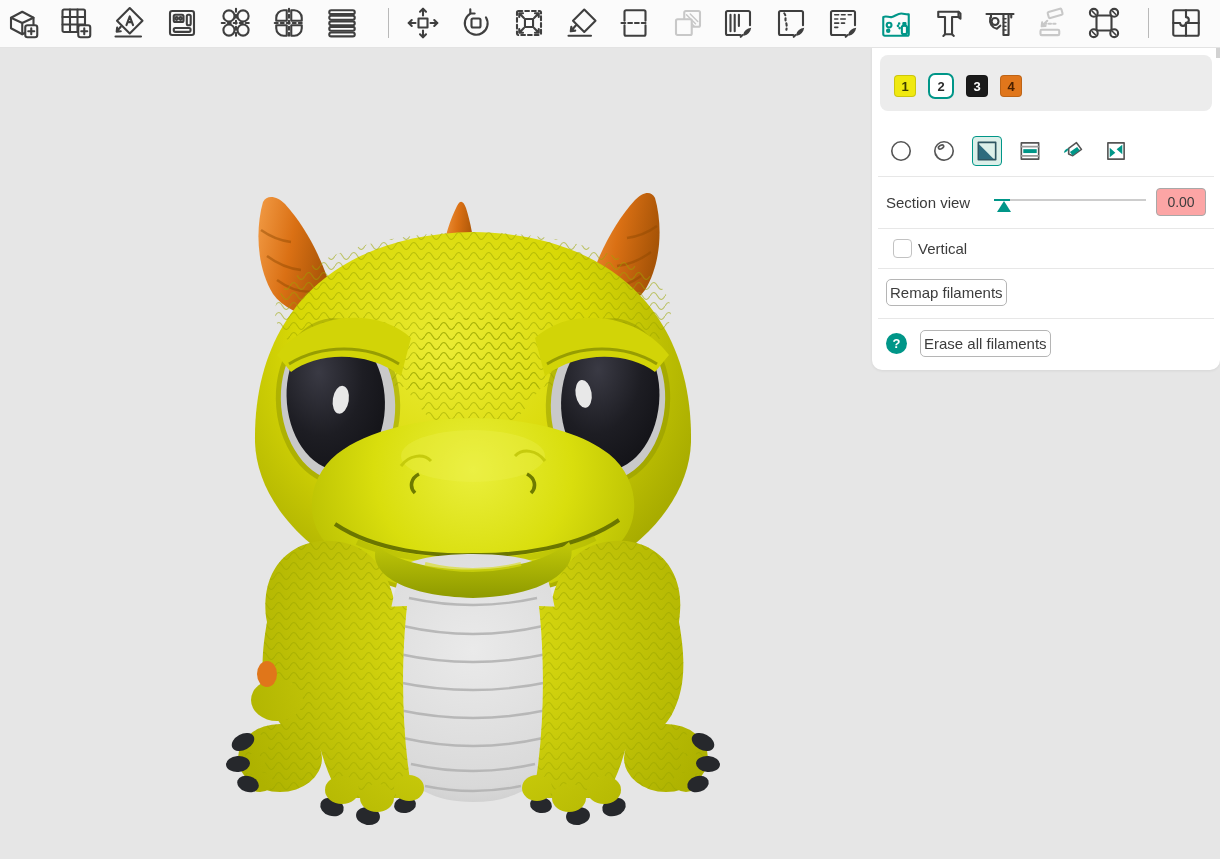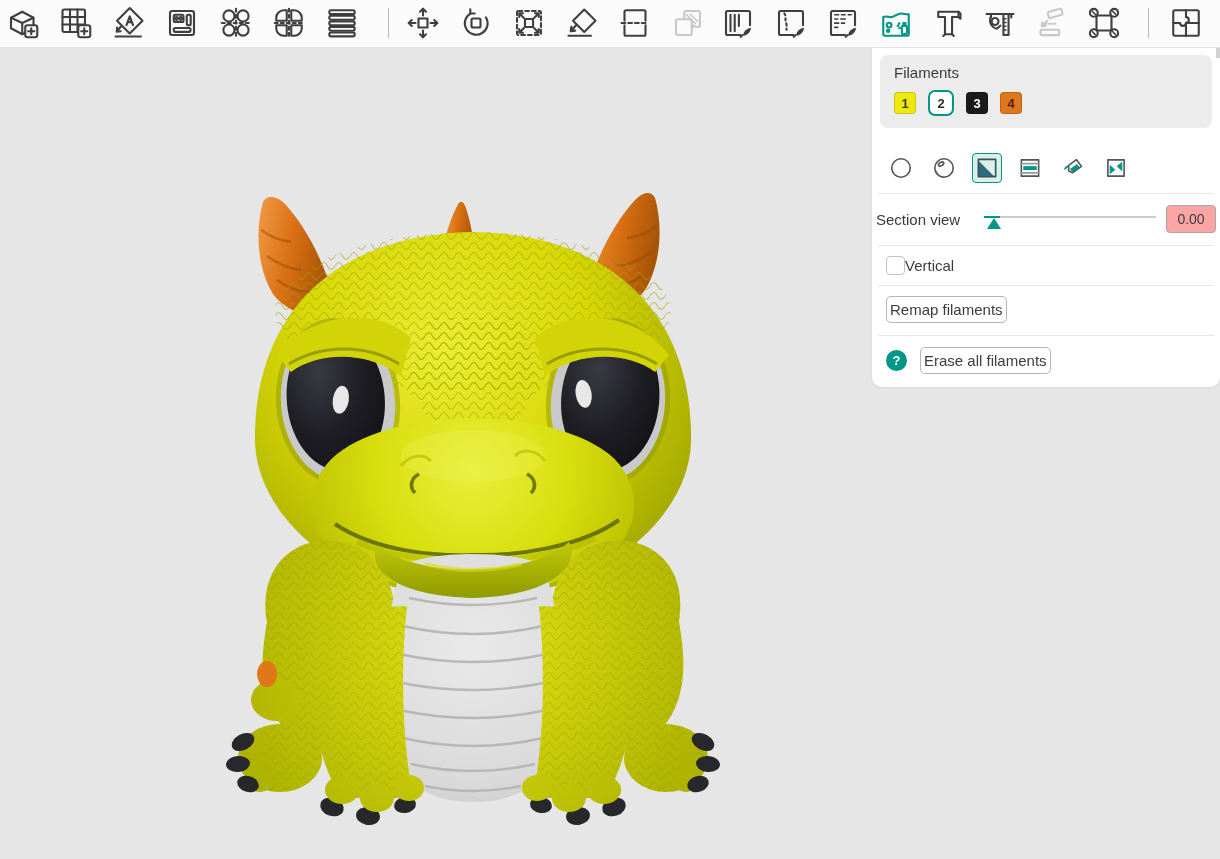--- a/index.html
+++ b/index.html
@@ -29,30 +29,30 @@
           border:1px solid rgba(0,0,0,.15);cursor:pointer}
   .swatch.selected{width:26px;height:26px;border:2px solid #009688;border-radius:7px}
   .tooltype{padding:14px 14px 8px}
   .tools{display:flex;align-items:center;gap:13px;margin-top:11px}
   .tool{width:30px;height:30px;display:flex;align-items:center;justify-content:center;
         border:1px solid transparent;border-radius:4px;box-sizing:border-box;cursor:pointer}
   .tool svg{width:26px;height:26px;fill:none;stroke:#555;stroke-width:1.5;
             stroke-linecap:round;stroke-linejoin:round}
   .tool.selected{background:#dcefe9;border:1px solid #009688}
   .divider{height:1px;background:#e7e7e7;margin:2px 6px}
-  .sv-row{display:flex;align-items:center;padding:9px 4px 10px;gap:10px}
+  .sv-row{display:flex;align-items:center;padding:9px 14px 10px;gap:10px}
   .slider{position:relative;flex:1;height:18px;margin-left:14px;cursor:pointer}
   .slider .track{position:absolute;left:0;right:0;top:6px;height:2px;background:#cdcdcd}
   .slider .mark{position:absolute;left:0;top:6px;width:16px;height:2px;background:#009688}
   .slider .handle{position:absolute;left:3px;top:8px;width:0;height:0;cursor:pointer;
         border-left:7px solid transparent;border-right:7px solid transparent;
         border-bottom:11px solid #009688}
   .sv-input{width:44px;height:24px;border:1px solid #a8a8a8;border-radius:4px;text-align:center;
             font-size:14px;color:#3c3c3c;background:#fca5a5;font-family:inherit;box-sizing:content-box}
-  .cb-row{display:flex;align-items:center;padding:8px 14px;cursor:pointer}
+  .cb-row{display:flex;align-items:center;gap:6px;padding:8px 21px;cursor:pointer}
   .checkbox{width:17px;height:17px;border:1px solid #c2c2c2;border-radius:4px;background:#fff;
             flex:0 0 auto}
   .cb-label{font-size:15px}
   .btn{border:1px solid #b5b5b5;border-radius:5px;background:#fff;font-size:15px;color:#3c3c3c;
        padding:4px 3px;font-family:inherit;cursor:pointer}
   .remap-row{padding:8px 14px 10px}
   .erase-row{display:flex;align-items:center;gap:13px;padding:9px 14px 13px}
   .help{width:21px;height:21px;border-radius:50%;background:#009688;color:#fff;display:flex;
         align-items:center;justify-content:center;font-size:13px;font-weight:bold;flex:0 0 auto}
   .scroll-nub{position:absolute;left:1216px;top:48px;width:4px;height:10px;background:#d2d2d2;z-index:6}
@@ -359,21 +359,20 @@
     <ellipse cx="573" cy="766" rx="12" ry="9" fill="#26282c" transform="rotate(-8 573 766)"></ellipse>
     <ellipse cx="536" cy="755" rx="11" ry="8" fill="#26282c" transform="rotate(8 536 755)"></ellipse>
     <ellipse cx="599" cy="740" rx="17" ry="14" fill="url(#gY2)"></ellipse>
     <ellipse cx="564" cy="748" rx="17" ry="14" fill="url(#gY2)"></ellipse>
     <ellipse cx="532" cy="738" rx="15" ry="13" fill="url(#gY2)"></ellipse>
   </svg>
 </div>
 
 <div class="panel">
   <div class="filaments">
-    <div class="sec-label">Filaments</div>
     <div class="swatches">
       <div class="swatch" style="background: rgb(240, 233, 15); color: rgb(60, 60, 0);">1</div>
       <div class="swatch selected" style="background: rgb(255, 255, 255); color: rgb(43, 43, 43);">2</div>
       <div class="swatch" style="background: rgb(26, 26, 26); color: rgb(255, 255, 255);">3</div>
       <div class="swatch" style="background: rgb(224, 118, 27); color: rgb(74, 32, 0);">4</div>
     </div>
   </div>
 
   <div class="tooltype">
     <div class="tools">

